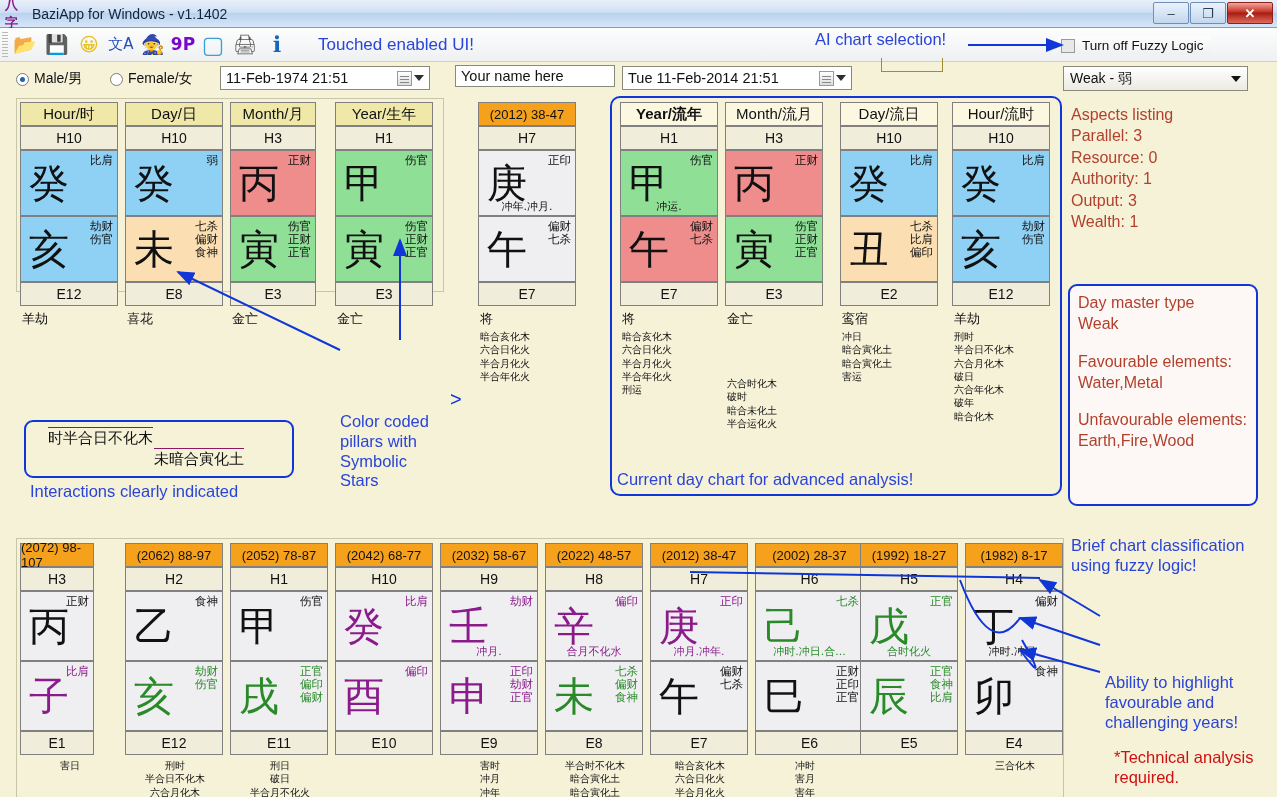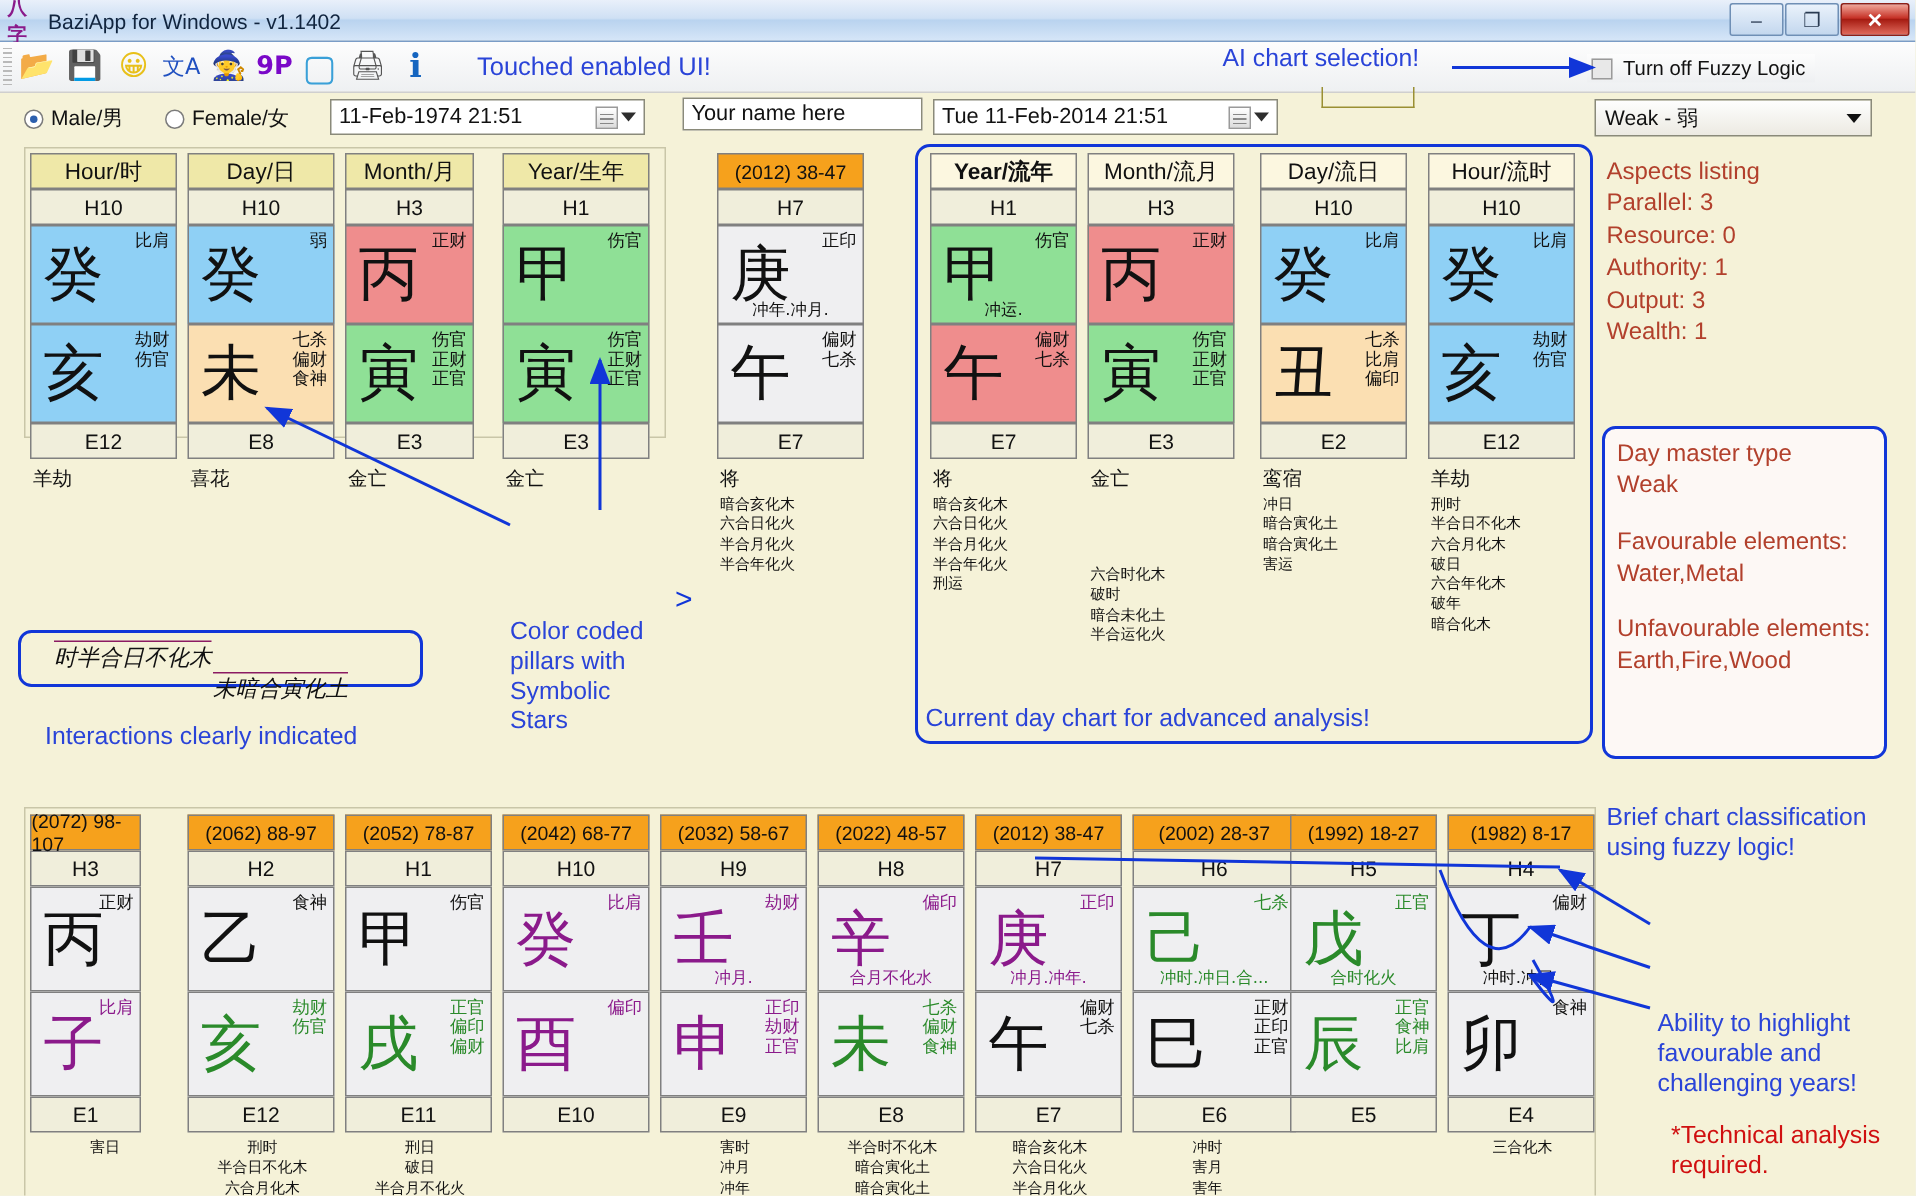--- a/index.html
+++ b/index.html
@@ -315,21 +315,21 @@
           <span class="big" style="color:#111111">亥</span>
           <span class="sub" style="color:#111111;">劫财<br>伤官</span>
         </div>
         <div class="pcell pnum">E12</div>
       </div>
       <div class="star" style="position:absolute;left:954px;top:246px;">羊劫</div>
       <div class="notes" style="position:absolute;left:954px;top:268px;width:96px;">刑时<br>半合日不化木<br>六合月化木<br>破日<br>六合年化木<br>破年<br>暗合化木</div>
     </div>
   <div class="bluetext" style="left:617px;top:408px;">Current day chart for advanced analysis!</div>
 
-  <div class="callout" style="left:12px;top:358px;width:270px;height:38px;font-style:italic;">
+  <div class="callout" style="left:24px;top:358px;width:270px;height:58px;">
     <div style="position:absolute;left:22px;top:5px;">
       <span class="ulred">时半合日不化木</span>
     </div>
     <div style="position:absolute;left:128px;top:26px;">
       <span class="ulred">未暗合寅化土</span>
     </div>
   </div>
   <div class="bluetext" style="left:30px;top:420px;">Interactions clearly indicated</div>
 
   <div class="bluetext" style="left:340px;top:350px;white-space:pre-line;">Color coded

